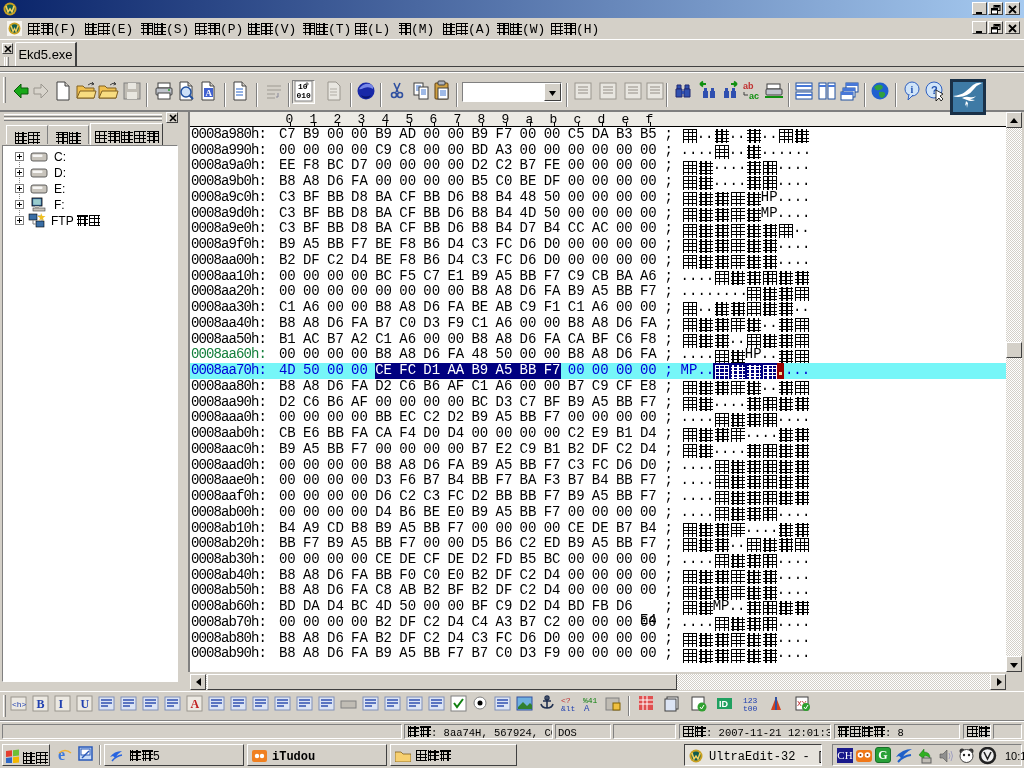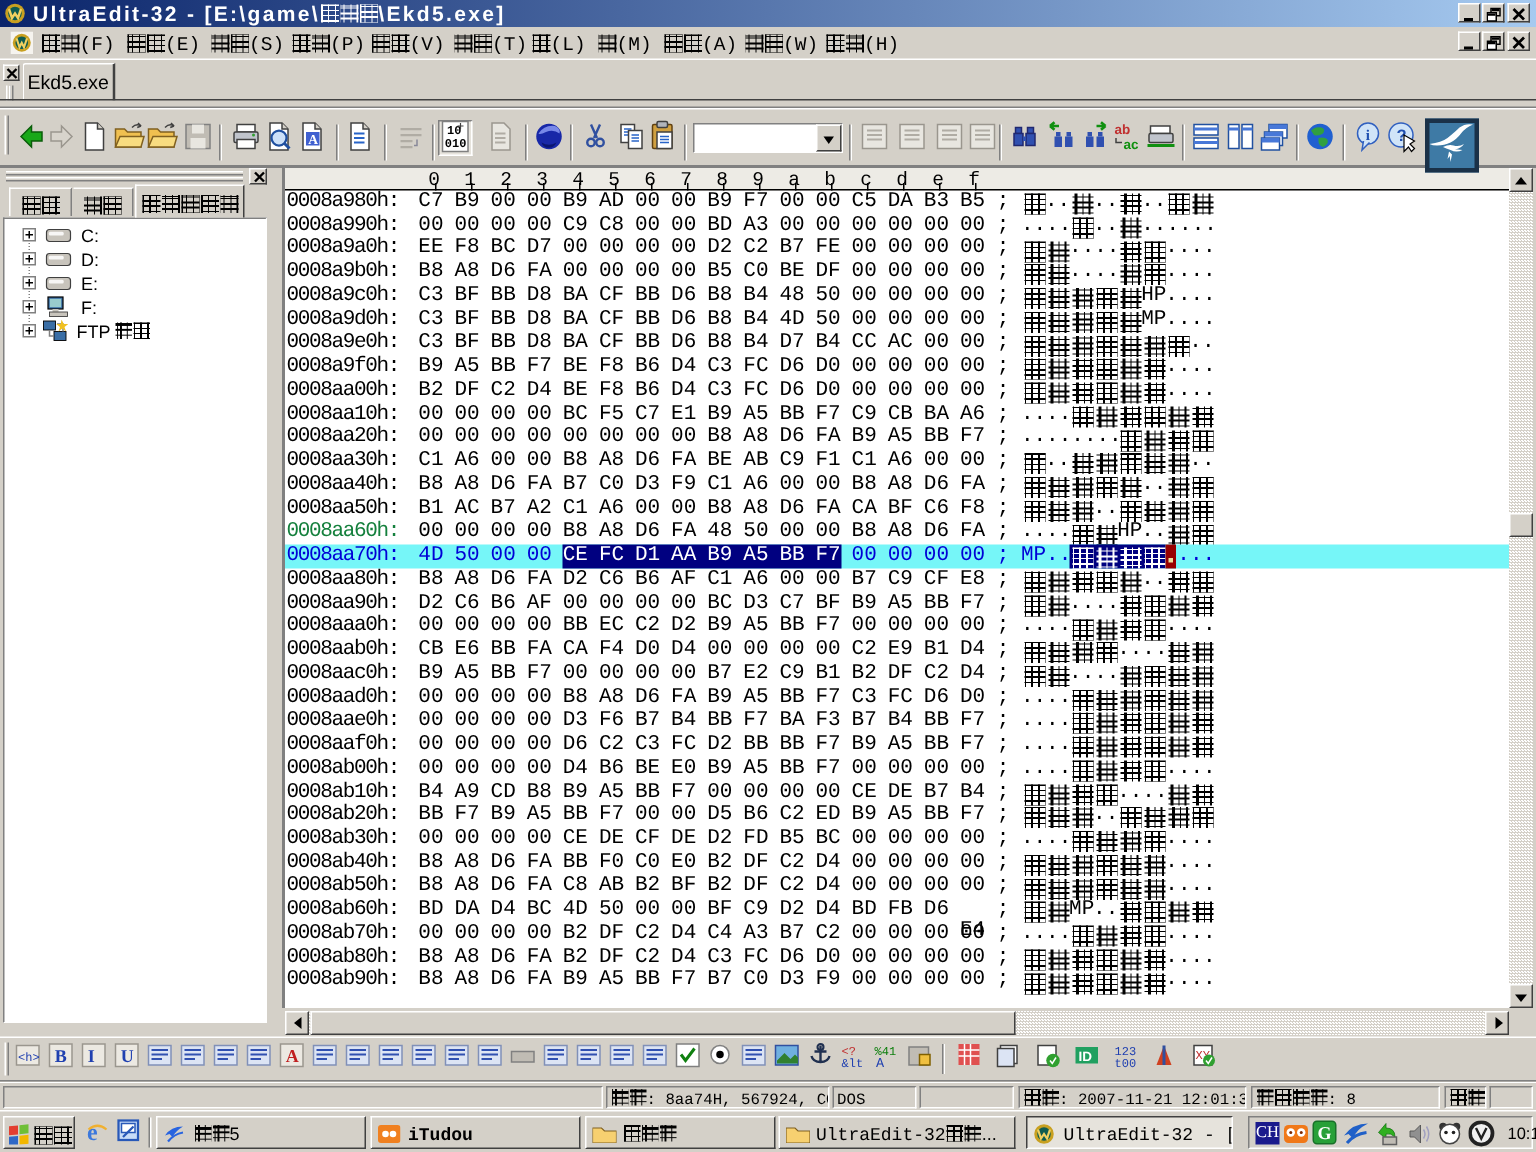--- a/index.html
+++ b/index.html
@@ -19,21 +19,20 @@
 .sunk{border-top:1px solid #808080;border-left:1px solid #808080;border-right:1px solid #fff;border-bottom:1px solid #fff}
 .mono{font-family:"Liberation Mono",monospace}
 .dith{background:repeating-conic-gradient(#fff 0 25%,#d4d0c8 0 50%) 0 0/2px 2px}
 </style></head><body>
 <div class="abs" style="left:0;top:0;width:1024px;height:18px;background:linear-gradient(to right,#0a246a,#a6caf0)">
 <svg class="abs" style="left:3px;top:2px" width="14" height="14">
       <circle cx="7" cy="7" r="6.5" fill="#c8a020"></circle>
       <circle cx="7" cy="7" r="4.5" fill="#0f5c50"></circle>
       <path d="M3 4 L5 10 L7 7 L9 10 L11 4" stroke="#f0d060" stroke-width="1.6" fill="none"></path>
     </svg>
-<div class="abs" style="left:22px;top:0.5px;font-size:14px;font-weight:bold;color:#fff;letter-spacing:1.55px;font-family:'Liberation Sans',sans-serif">UltraEdit-32 - [E:\game\<i class="g13 w "></i><i class="g13 w p2"></i><i class="g13 w p3"></i>\Ekd5.exe]</div>
 <div class="abs btn3" style="left:972px;top:2px;width:15px;height:13px">
       <div class="abs" style="left:3px;top:9px;width:6px;height:2px;background:#000"></div>
     </div>
 <div class="abs btn3" style="left:988px;top:2px;width:15px;height:13px">
       <svg class="abs" style="left:2px;top:2px" width="10" height="10">
         <rect x="3" y="0.5" width="6" height="5" fill="none" stroke="#000"></rect>
         <rect x="3.5" y="1" width="5" height="1.5" fill="#000"></rect>
         <rect x="0.5" y="3.5" width="6" height="5.5" fill="#fff" stroke="#000"></rect>
         <rect x="1" y="4" width="5" height="1.5" fill="#000"></rect>
       </svg>
@@ -1527,26 +1526,20 @@
         <circle cx="10" cy="7" r="2.2" fill="#fff"></circle>
       </svg>
       <span class="abs" style="left:24px;top:4px"><span class="mono" style="font-weight:bold;font-size:12px">iTudou</span></span>
     </div>
 <div class="abs" style="left:390px;top:3px;width:127px;height:22px;background:#d4d0c8;border-top:1px solid #fff;border-left:1px solid #fff;border-right:1px solid #404040;border-bottom:1px solid #404040;font-size:12px;white-space:nowrap;overflow:hidden">
       <svg class="abs" style="left:4px;top:5px" width="16" height="12">
         <path d="M0 2 L6 2 L8 4 L16 4 L16 12 L0 12 Z" fill="#f7d070" stroke="#806020" stroke-width="0.8"></path>
       </svg>
       <span class="abs" style="left:24px;top:4px"><i class="g12 k "></i><i class="g12 k p2"></i><i class="g12 k p3"></i></span>
     </div>
-<div class="abs" style="left:519px;top:3px;width:158px;height:22px;background:#d4d0c8;border-top:1px solid #fff;border-left:1px solid #fff;border-right:1px solid #404040;border-bottom:1px solid #404040;font-size:12px;white-space:nowrap;overflow:hidden">
-      <svg class="abs" style="left:4px;top:5px" width="16" height="12">
-        <path d="M0 2 L6 2 L8 4 L16 4 L16 12 L0 12 Z" fill="#f7d070" stroke="#806020" stroke-width="0.8"></path>
-      </svg>
-      <span class="abs" style="left:24px;top:4px"><span class="mono" style="font-size:12px">UltraEdit-32</span><i class="g12 k "></i><i class="g12 k p2"></i>...</span>
-    </div>
 <div class="abs" style="left:684px;top:3px;width:138px;height:22px;background:#e6e3dc;border-top:1px solid #404040;border-left:1px solid #404040;border-right:1px solid #fff;border-bottom:1px solid #fff;font-size:12px;white-space:nowrap;overflow:hidden">
       <svg class="abs" style="left:4px;top:4px" width="14" height="14">
         <circle cx="7" cy="7" r="6.5" fill="#c8a020"></circle>
         <circle cx="7" cy="7" r="4.5" fill="#0f5c50"></circle>
         <path d="M3 4 L5 10 L7 7 L9 10 L11 4" stroke="#f0d060" stroke-width="1.5" fill="none"></path>
       </svg>
       <span class="abs" style="left:24px;top:4px"><span class="mono" style="font-size:12px">UltraEdit-32 - [...</span></span>
     </div>
 <div class="abs sunk" style="left:832px;top:3px;width:190px;height:22px">
 <div class="abs" style="left:4px;top:3px;width:16px;height:15px;background:#1a1a8c;color:#fff;font-size:11px;font-family:'Liberation Serif',serif;text-align:center;line-height:15px">CH</div>

